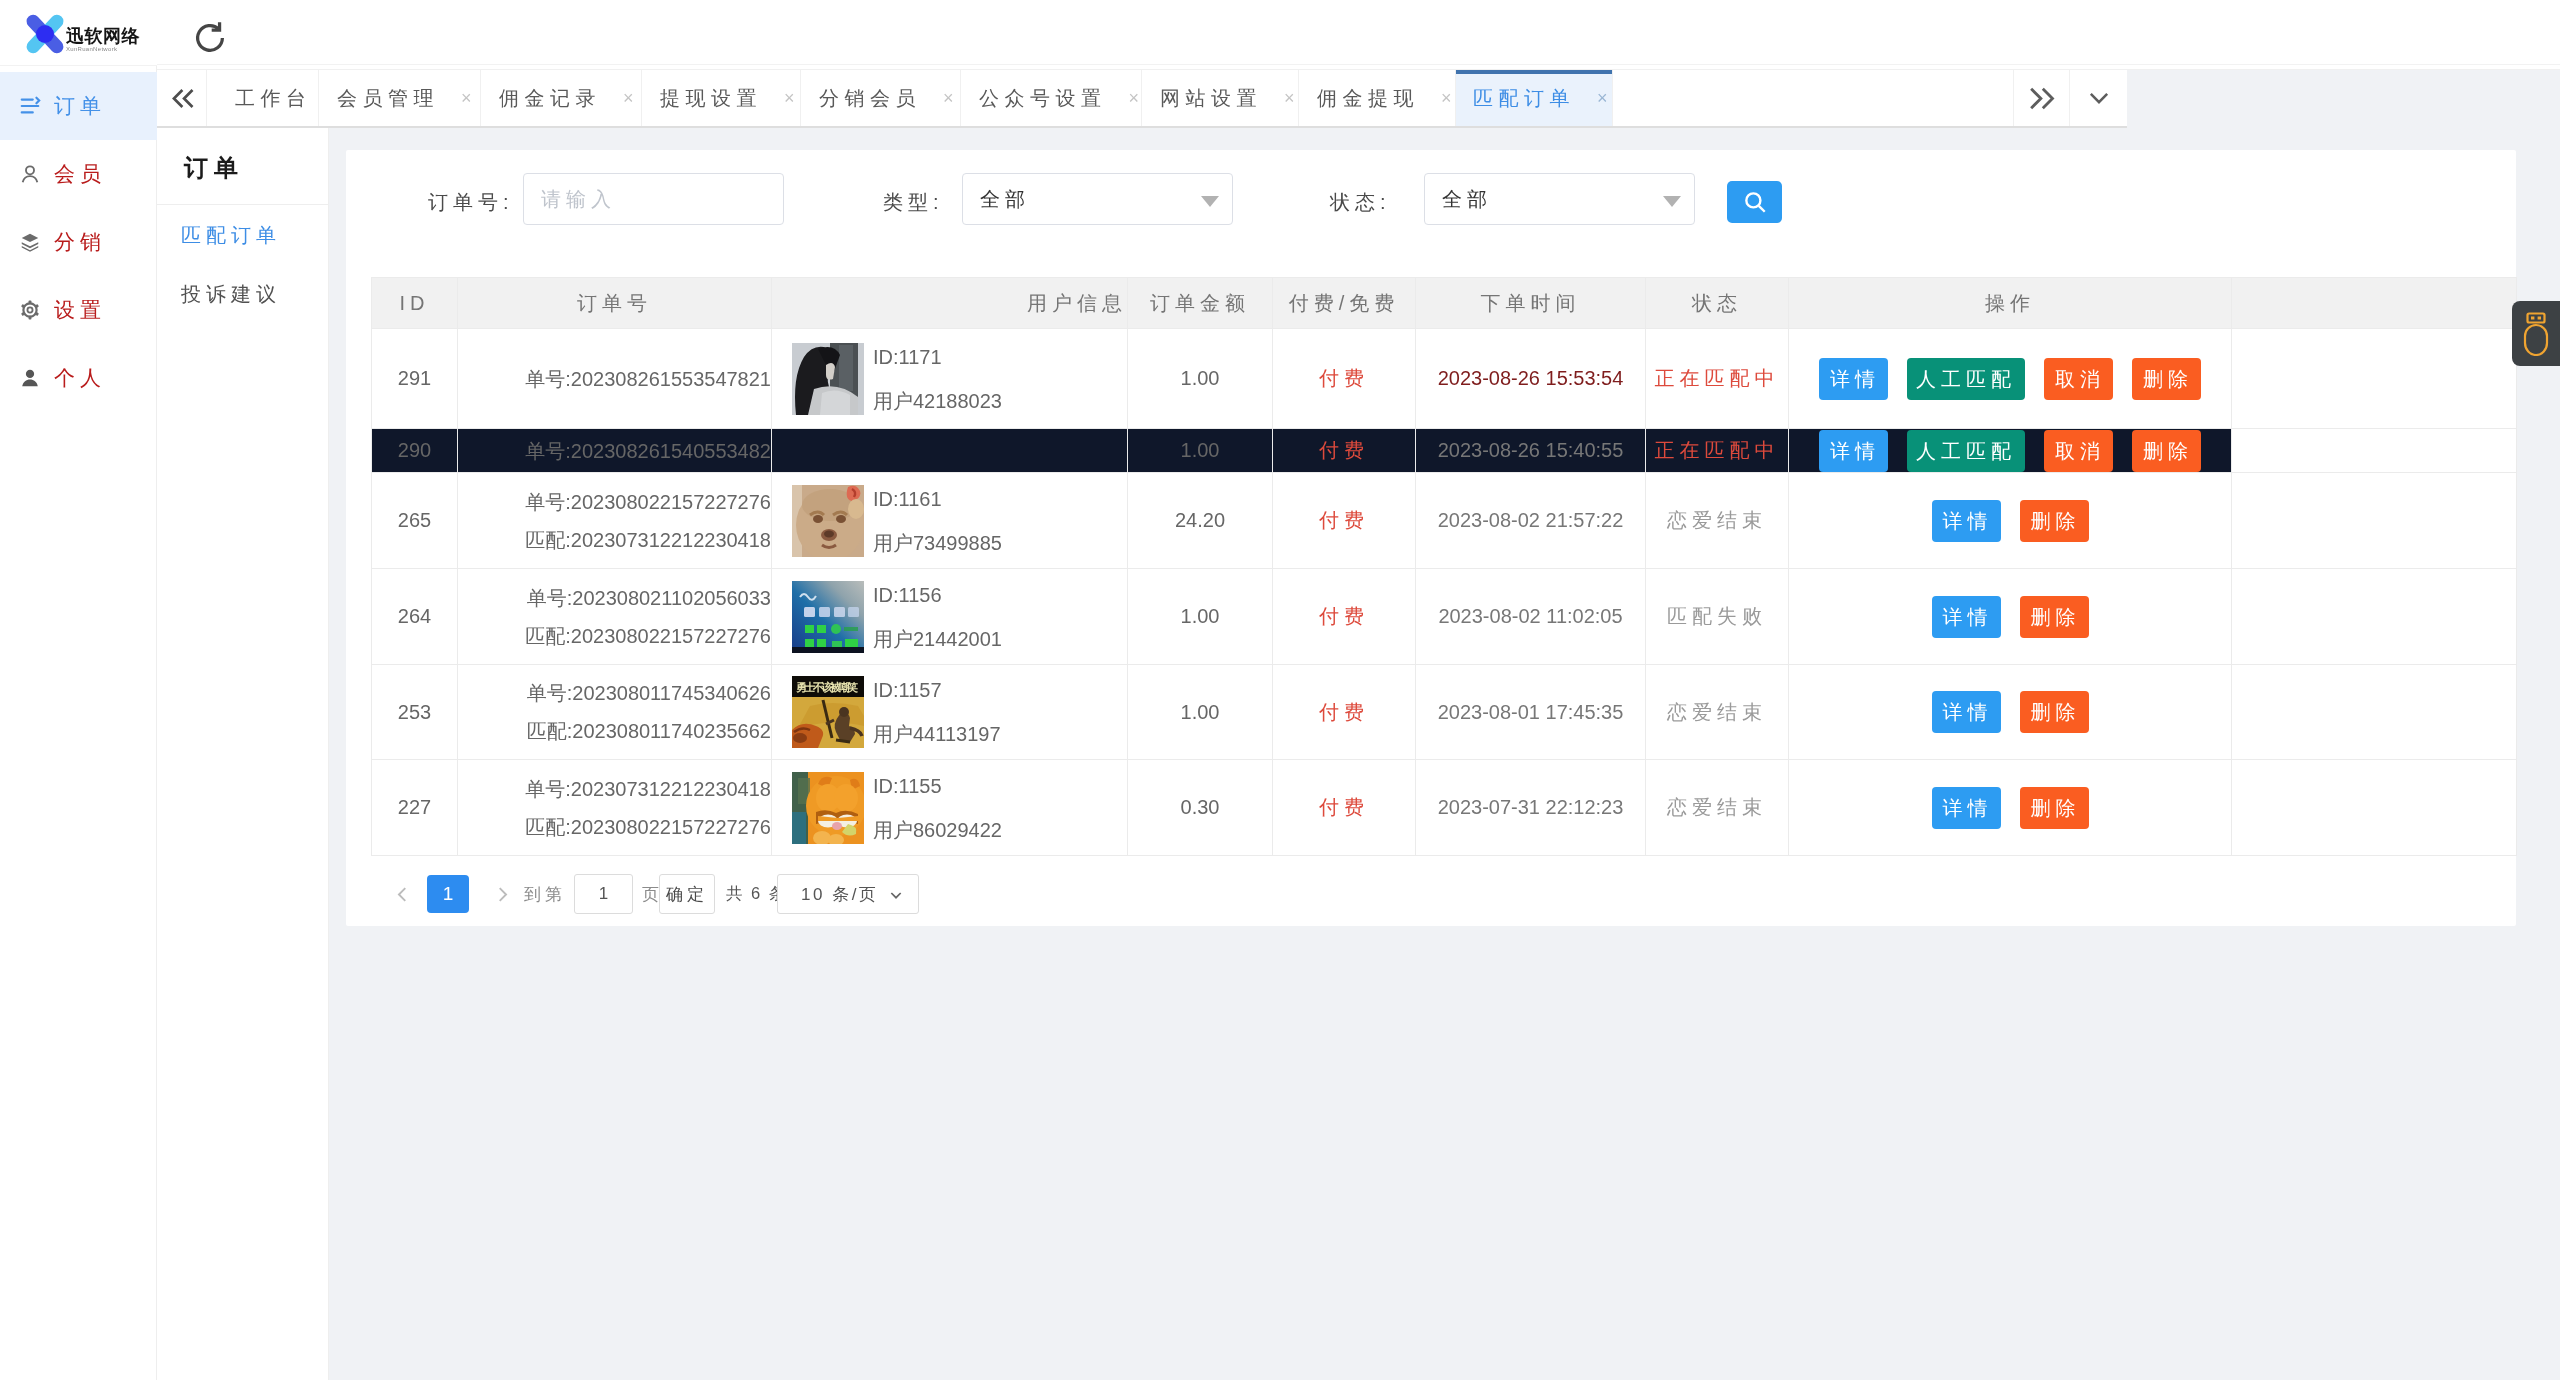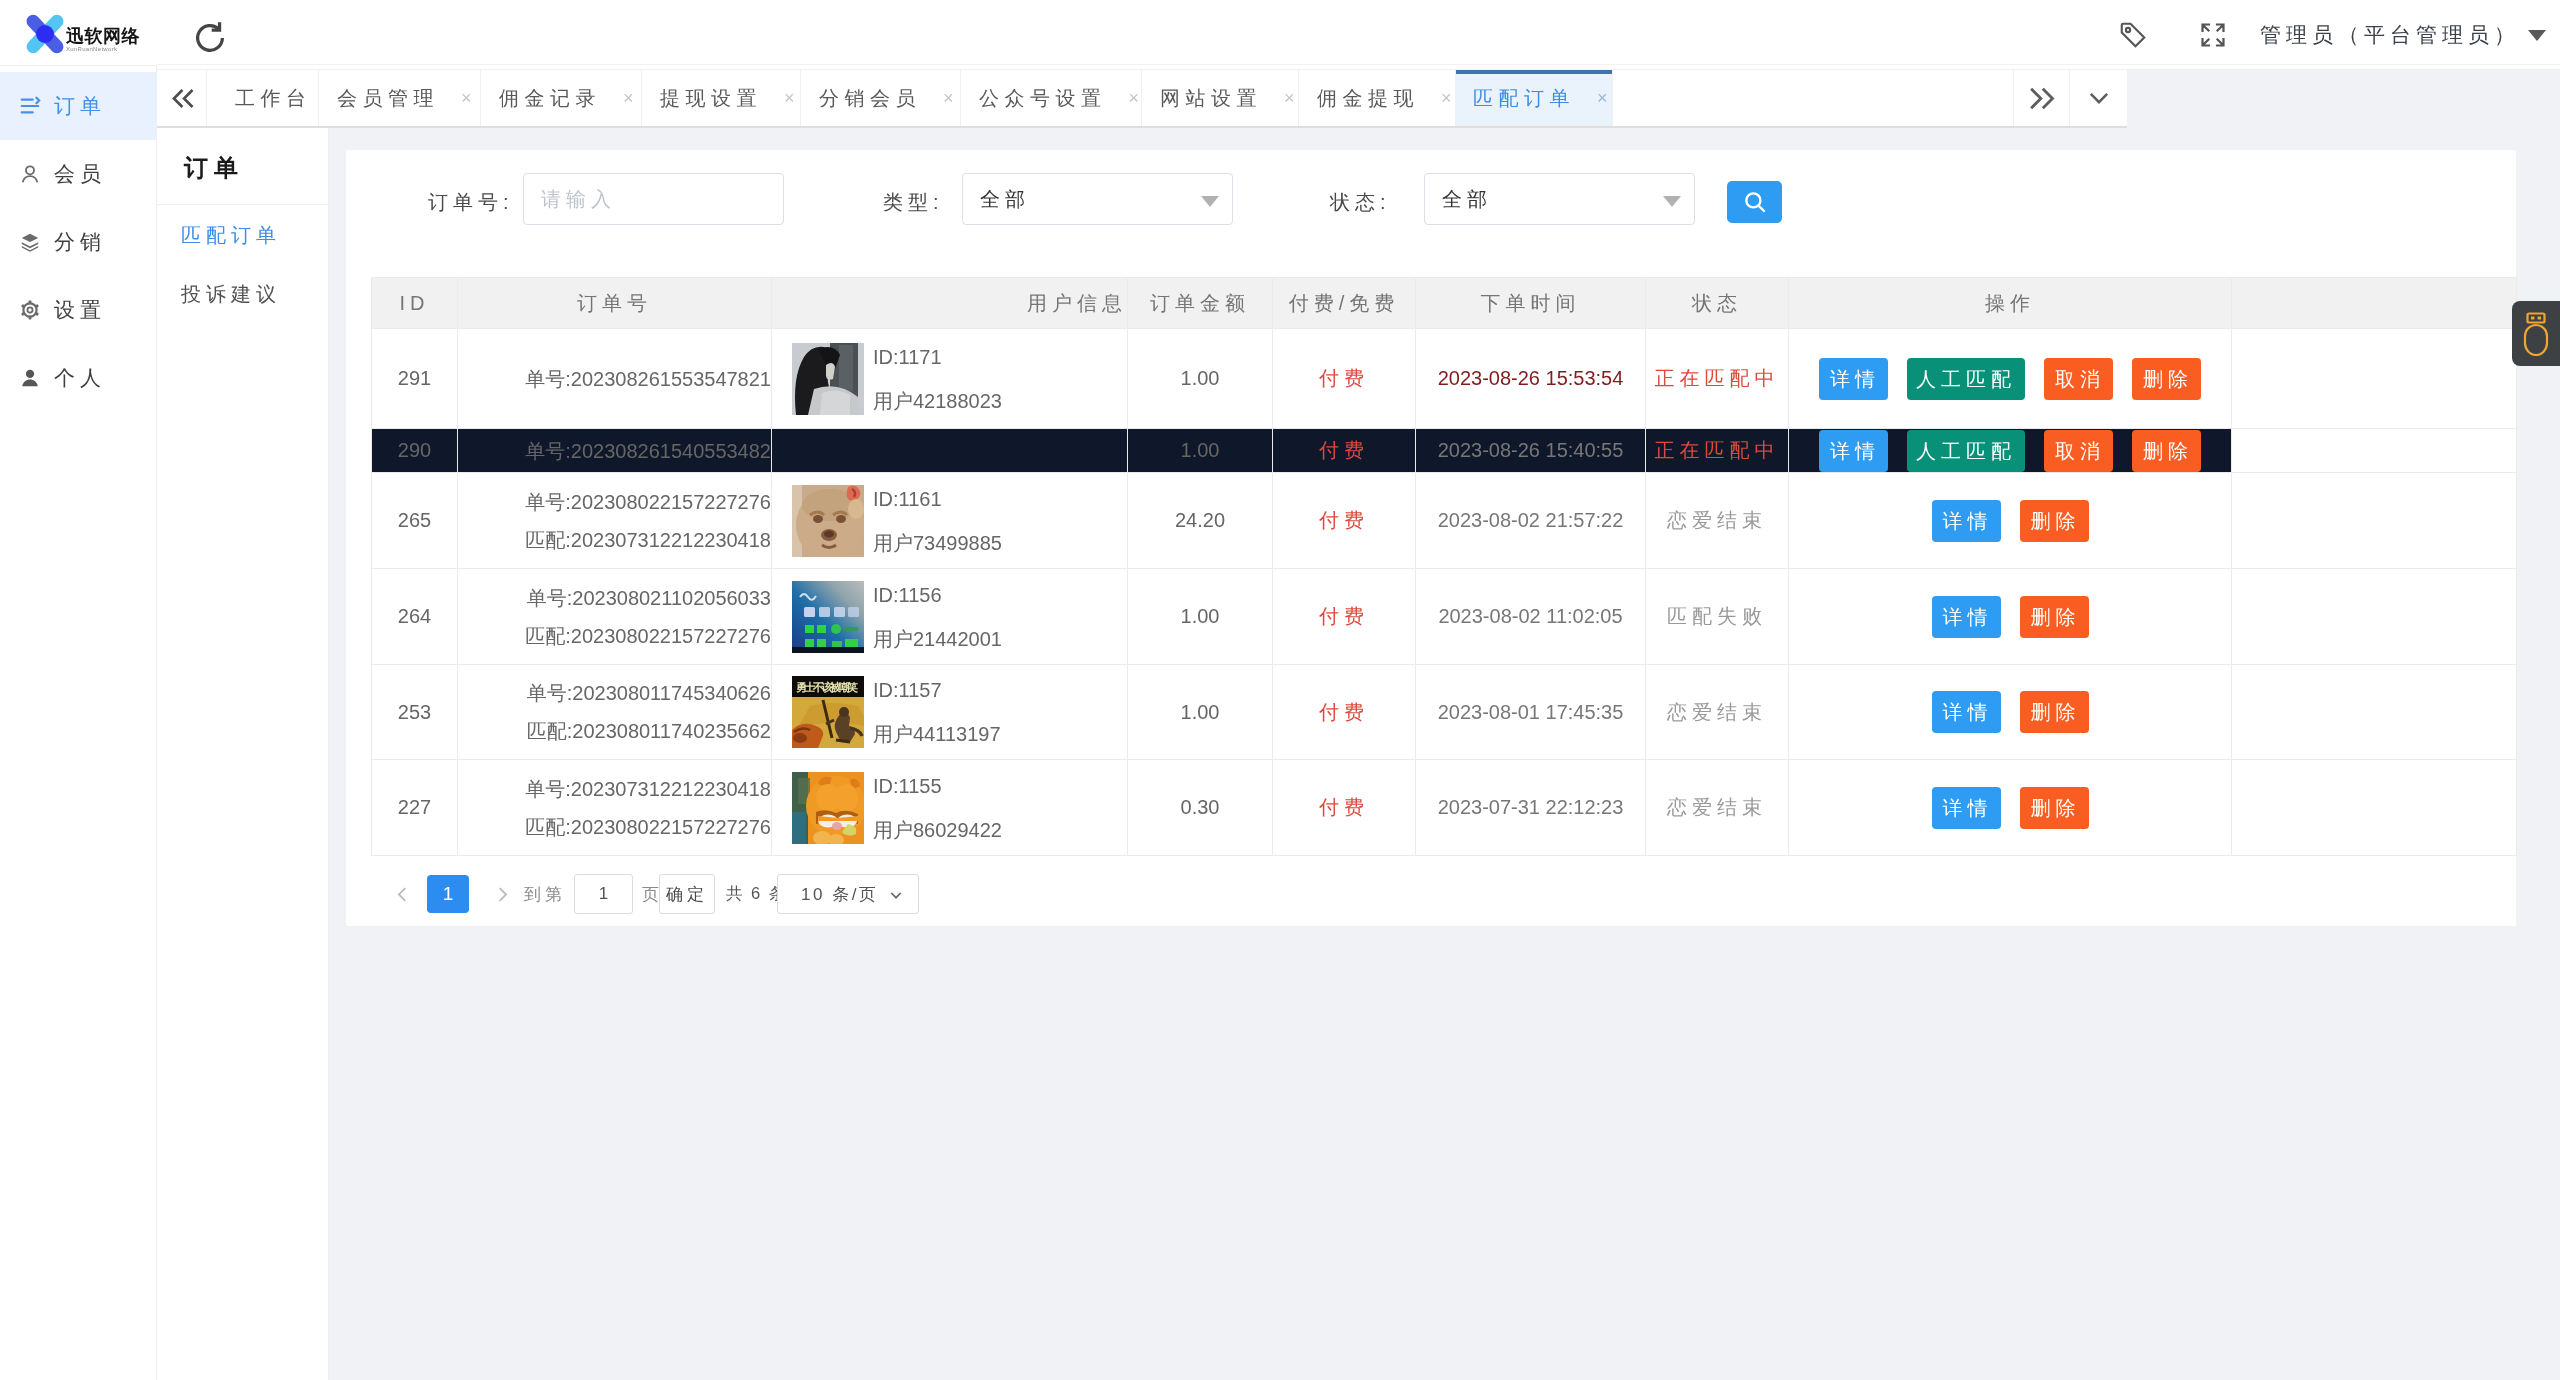--- a/index.html
+++ b/index.html
@@ -3,21 +3,21 @@
 <meta charset="utf-8">
 <title>匹配订单</title>
 <style>
 *{margin:0;padding:0;box-sizing:border-box}
 html,body{width:2560px;height:1380px;overflow:hidden}
 body{position:relative;font-family:"Liberation Sans",sans-serif;background:#f0f2f5;color:#666}
 .abs{position:absolute}
 
 .sidebar{left:0;top:0;width:157px;height:1380px;background:#fff;border-right:1px solid #eee}
 .logo{left:0;top:0;width:157px;height:66px;background:#fff;border-bottom:1px solid #f2f2f2}
-.side-item{position:absolute;left:0;width:157px;height:68px;display:flex;align-items:center;color:#404040;font-size:21px;letter-spacing:5px}
+.side-item{position:absolute;left:0;width:157px;height:68px;display:flex;align-items:center;color:#b91c1c;font-size:21px;letter-spacing:5px}
 .side-item .ic{margin-left:19px;margin-right:13px;width:22px;height:22px;flex:none;display:flex;align-items:center;justify-content:center}
 .side-item.active{background:#e8f1fd;color:#4491e8}
 
 .topbar{left:157px;top:0;width:2403px;height:70px;background:#fff;border-bottom:1px solid #f0f0f0}
 .adminline{position:absolute;right:14px;top:0;height:70px;display:flex;align-items:center;font-size:21px;color:#3c414b}
 .adminline .nm{letter-spacing:5px}
 
 .tabbar{left:157px;top:70px;width:1970px;height:58px;background:#fff;border-bottom:2px solid #dedede;display:flex;align-items:stretch}
 .tab{position:relative;display:flex;align-items:center;border-right:1px solid #f0f0f0;font-size:20px;color:#595959;padding-left:18px;letter-spacing:5.5px}
 .tab .x{color:#c4c4c4;font-size:18px;margin-left:22px;letter-spacing:0}
@@ -123,31 +123,20 @@
       </svg>
     </span>个人
 </div>
 
 <div class="abs topbar">
     <div style="position:absolute;left:0;top:64px;width:100%;height:1px;background:#f2f2f2"></div>
   <svg class="abs" style="left:35px;top:20px" width="36" height="36" viewBox="0 0 32 32" fill="none" stroke="#454545" stroke-width="2.9">
       <path d="M27 16a11 11 0 1 1-3.2-7.8"></path>
       <path d="M24.5 2v7h-7" fill="none"></path>
     </svg>
-  <div class="adminline">
-    <svg width="30" height="30" viewBox="0 0 24 24" fill="none" stroke="#555" stroke-width="1.7" style="margin-right:51px">
-        <path d="M3 10V4a1 1 0 0 1 1-1h6l11 11-7 7L3 10z"></path>
-        <circle cx="8" cy="8" r="1.7"></circle>
-      </svg>
-    <svg width="28" height="28" viewBox="0 0 24 24" fill="none" stroke="#555" stroke-width="1.9" style="margin-right:33px">
-        <path d="M14.5 3h6.5v6.5M9.5 21H3v-6.5M21 14.5V21h-6.5M3 9.5V3h6.5M20.6 3.4l-5.4 5.4M3.4 20.6l5.4-5.4M20.6 20.6l-5.4-5.4M3.4 3.4l5.4 5.4"></path>
-      </svg>
-    <span class="nm">管理员（平台管理员）</span>
-    <span style="display:inline-block;width:0;height:0;border-left:9px solid transparent;border-right:9px solid transparent;border-top:11px solid #5a5a5a;margin-left:8px"></span>
-  </div>
 </div>
 
 <div class="abs tabbar">
   <div class="tab" style="width:50px;padding-left:13px">
       <svg width="27" height="27" viewBox="0 0 24 24" fill="none" stroke="#4d4d4d" stroke-width="2.4">
         <path d="M11 4.5l-7.5 7.5 7.5 7.5M20 4.5L12.5 12l7.5 7.5"></path>
       </svg>
     </div>
   <div class="tab" style="width:112px;padding-left:28px">工作台</div>
   <div class="tab" style="width:162px">会员管理<span class="x">×</span></div>

